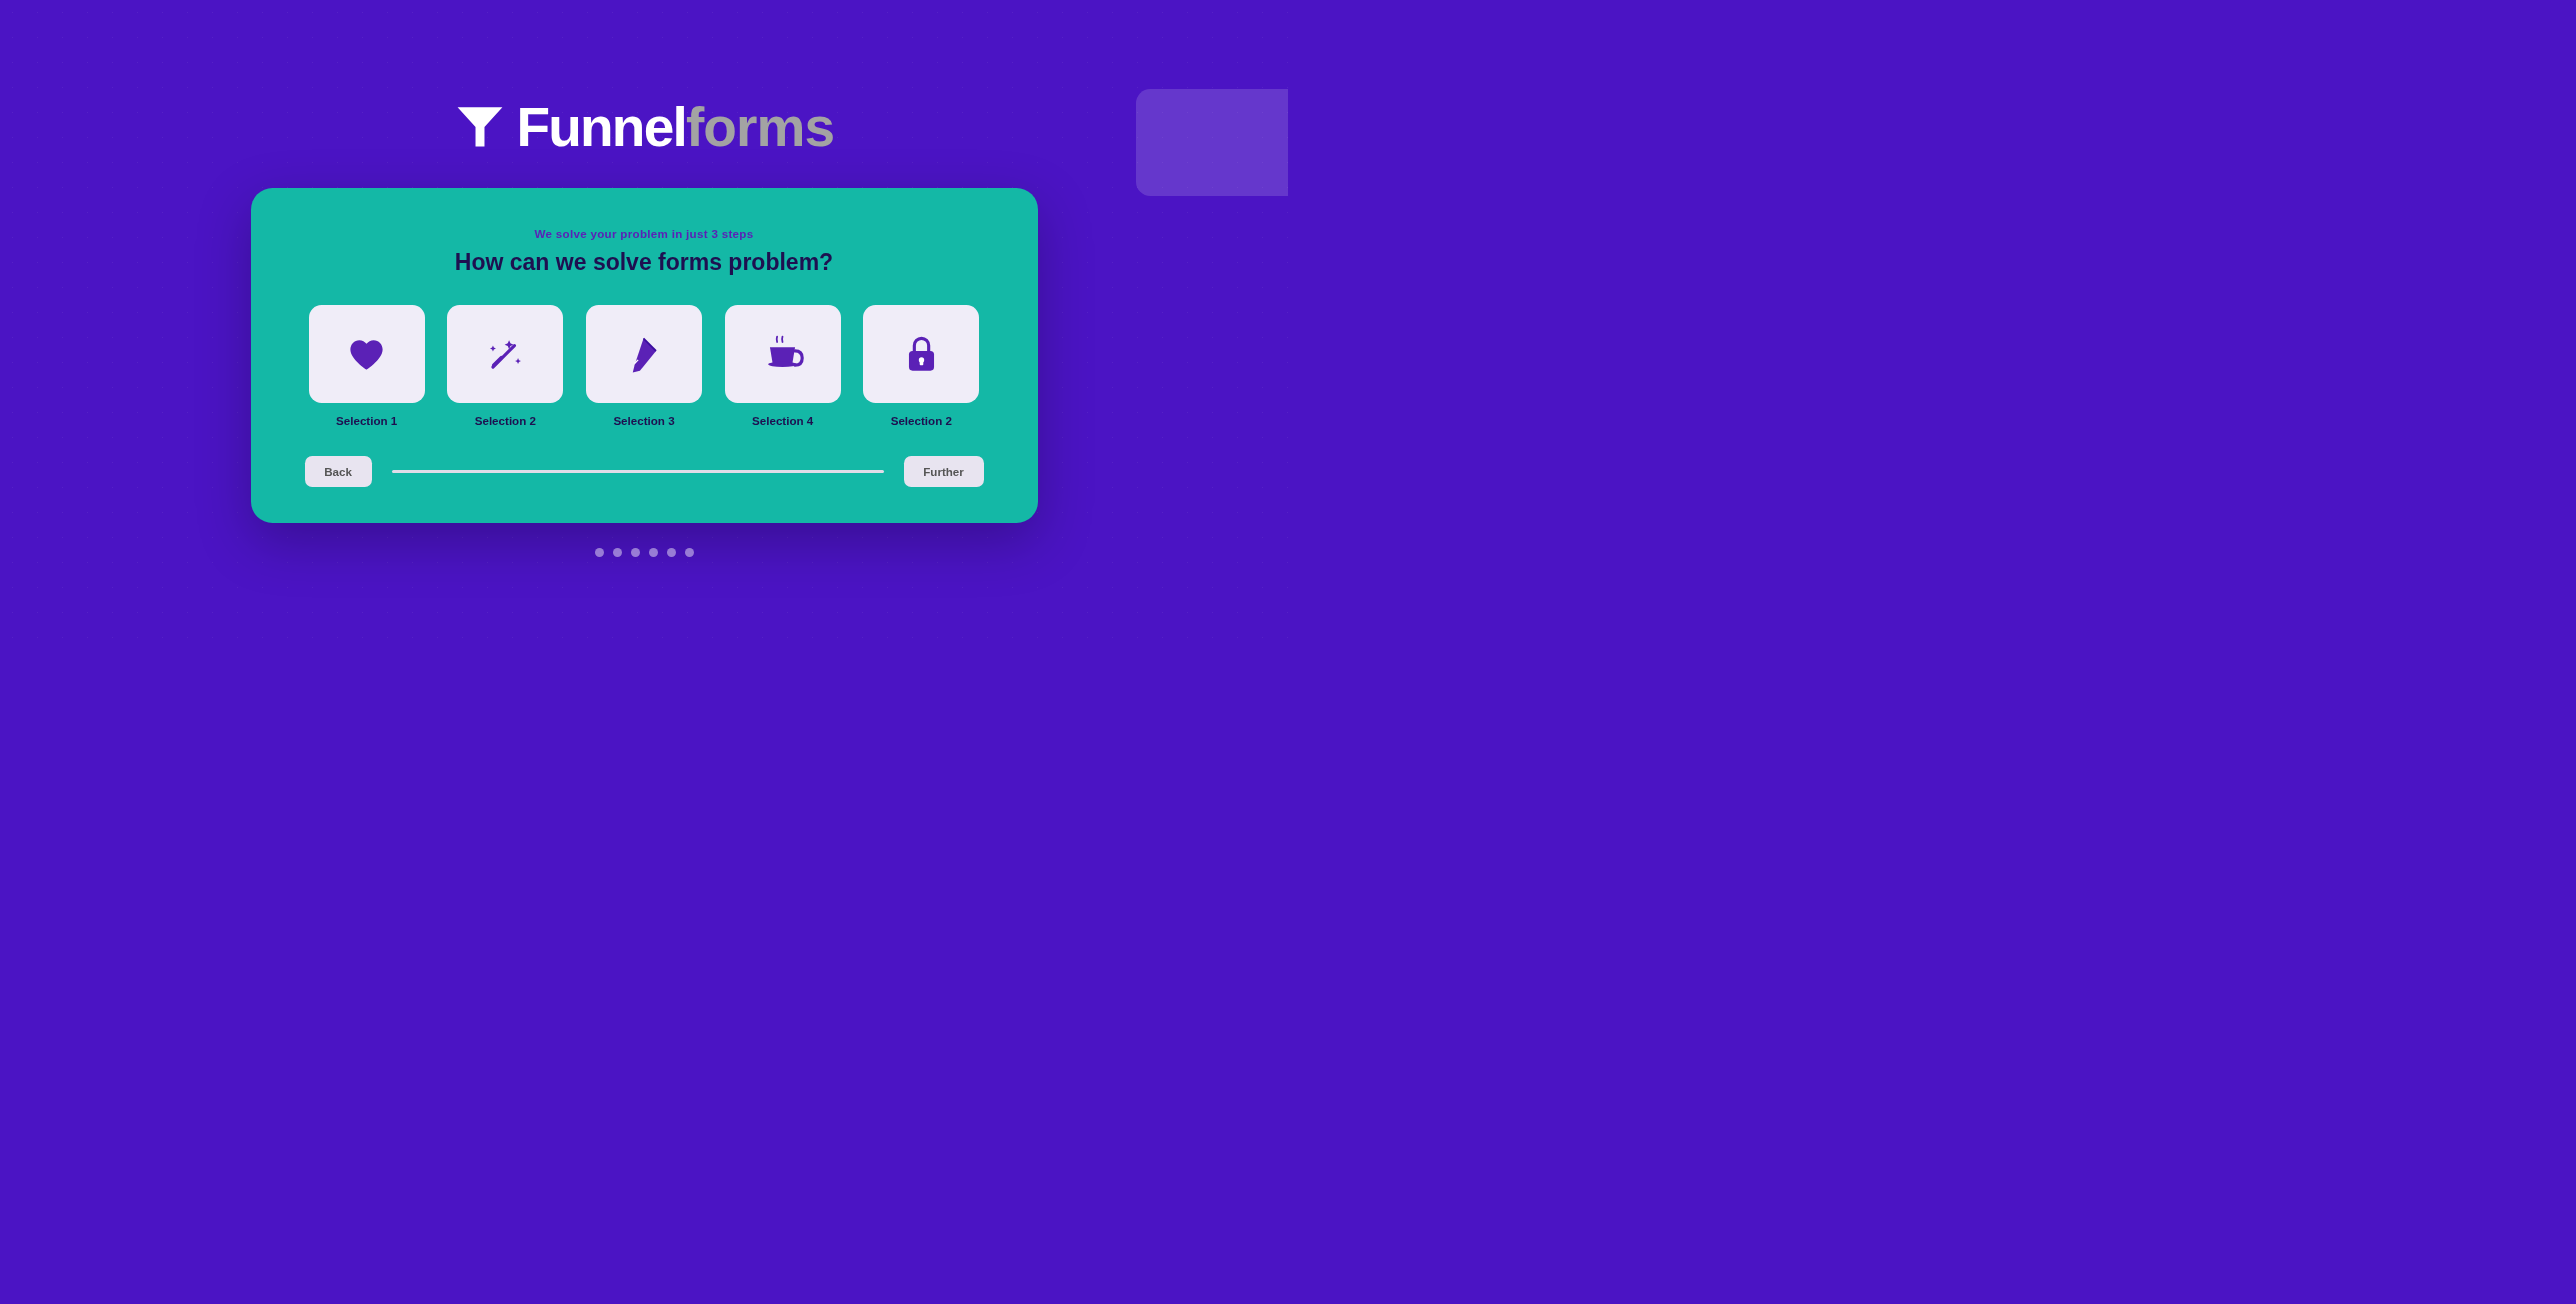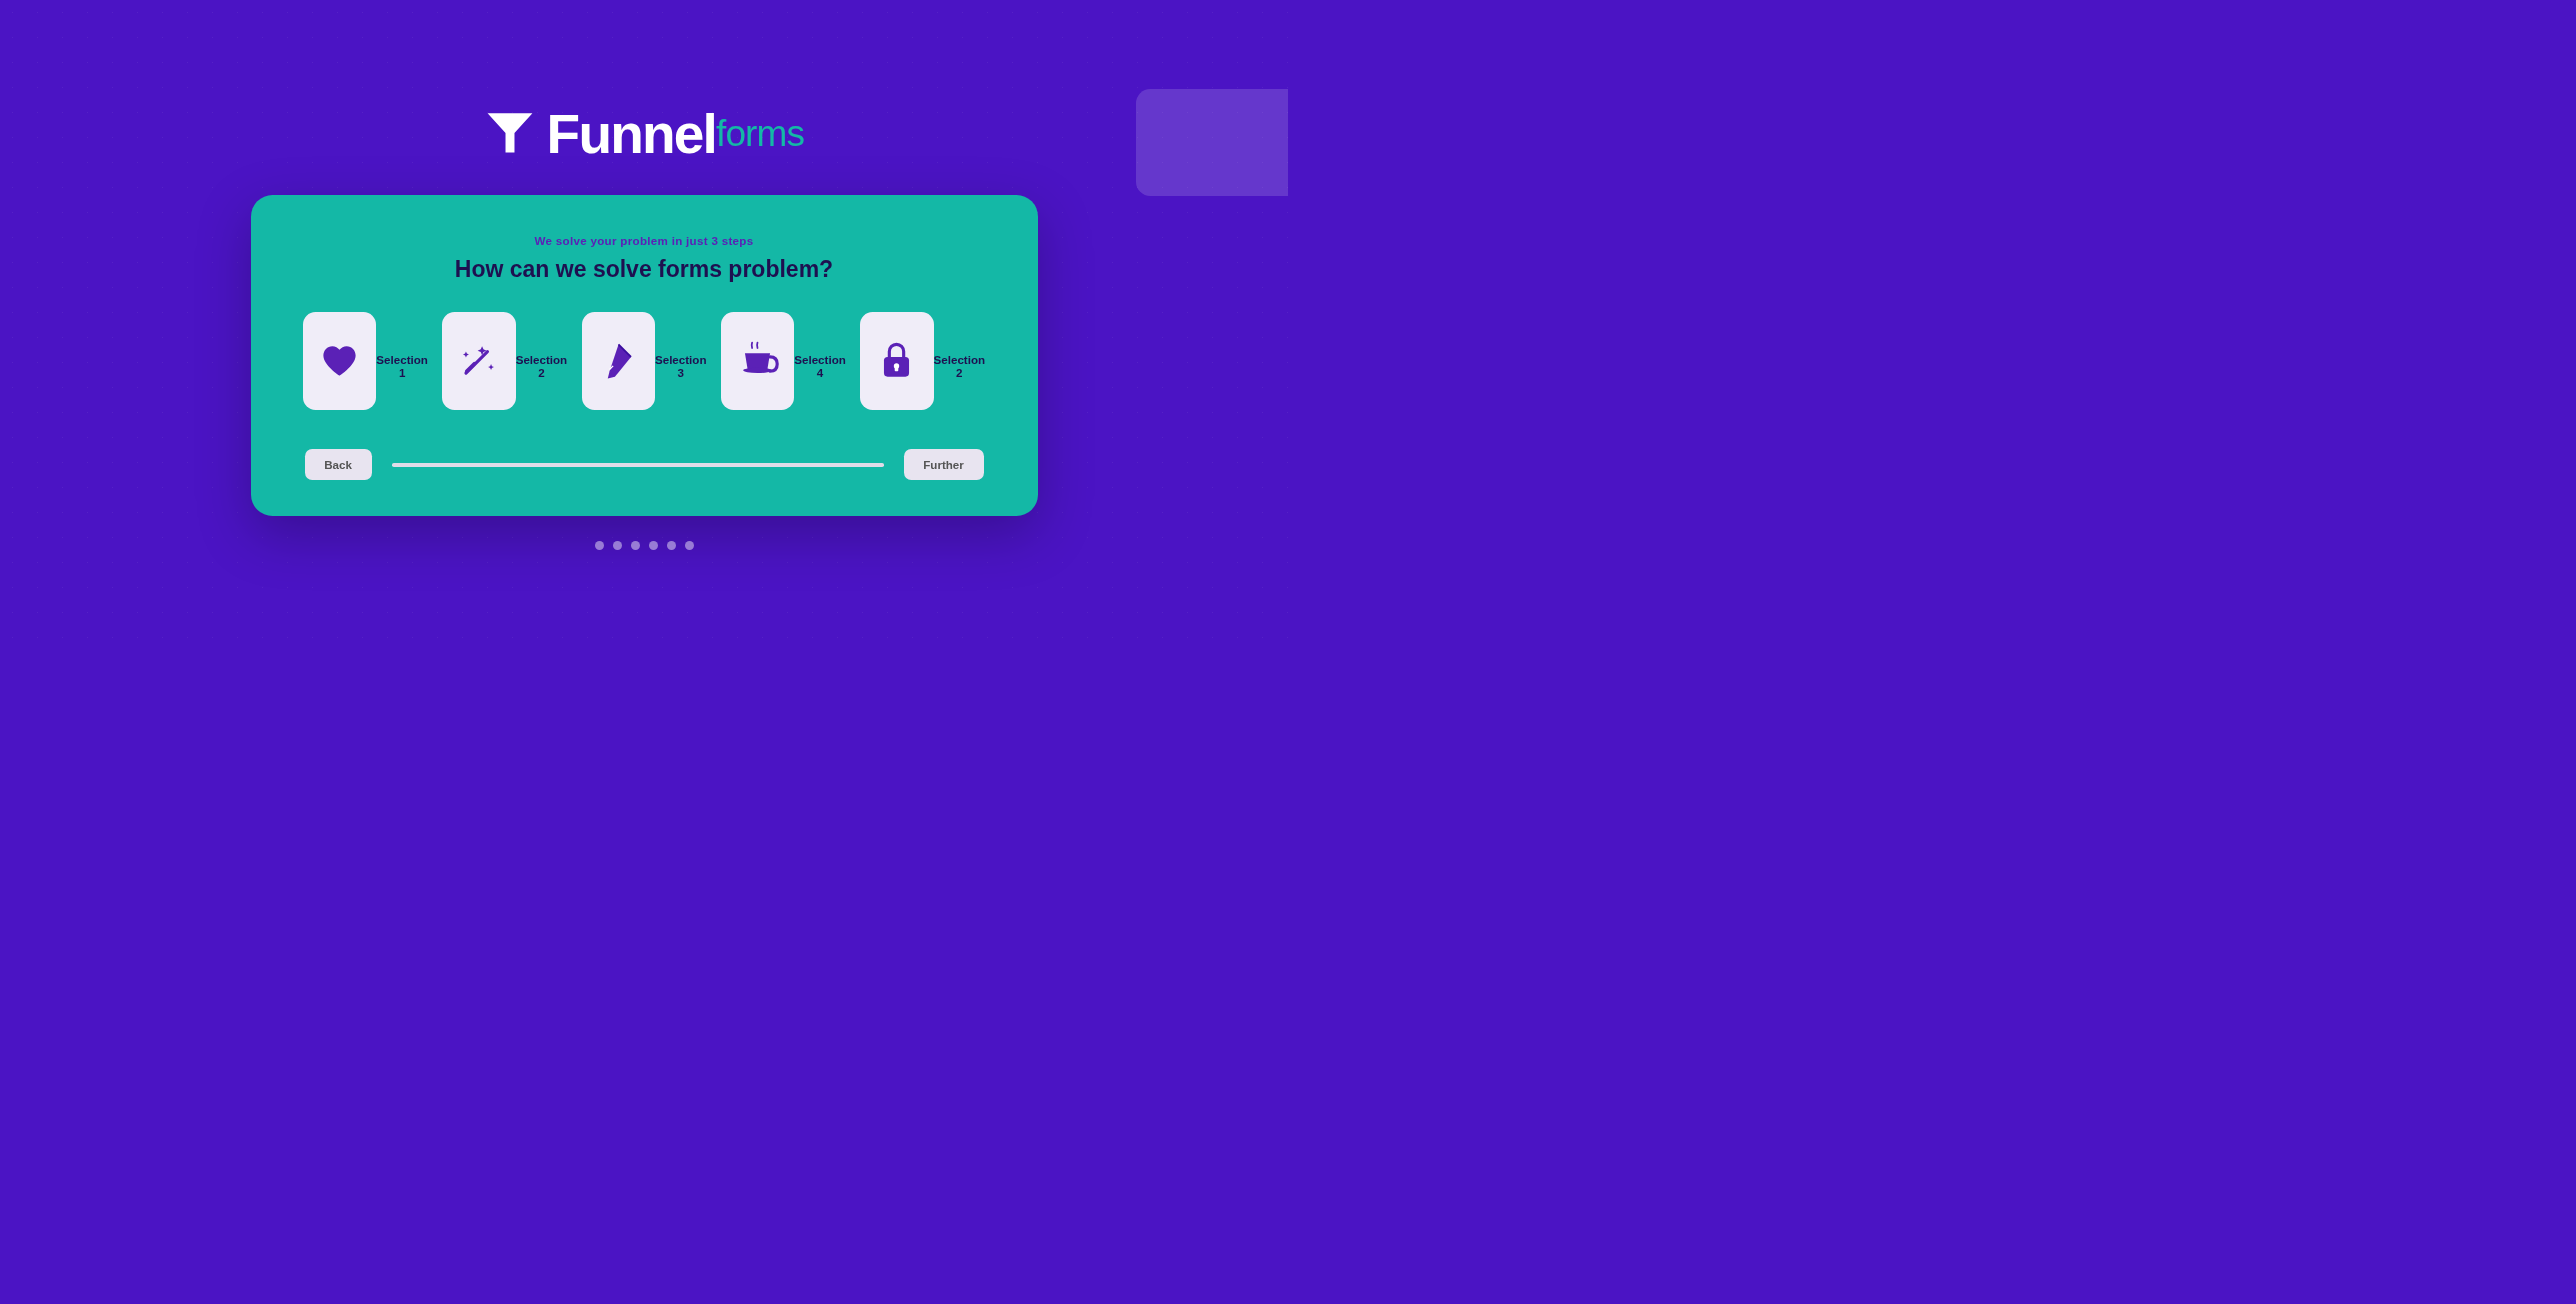--- a/index.html
+++ b/index.html
@@ -50,23 +50,23 @@
     }
 
     .logo-funnel {
       font-size: 55px;
       font-weight: 900;
       color: #ffffff;
       letter-spacing: -1.8px;
     }
 
     .logo-forms {
-      font-size: 37px;
-      font-weight: 400;
-      color: #14b8a6;
+      font-size: 55px;
+      font-weight: 700;
+      color: #a3a3a3;
       letter-spacing: -0.9px;
     }
 
     
     .funnel-svg {
       width: 52px;
       height: 52px;
     }
 
     .card {
@@ -110,21 +110,21 @@
 
     .selections-row {
       display: flex;
       gap: 14.3px;
       justify-content: center;
       margin-bottom: 29px;
     }
 
     .selection-item {
       display: flex;
-      flex-direction: row;
+      flex-direction: column;
       align-items: center;
       cursor: pointer;
       flex: 1;
       max-width: 125px;
     }
 
     .selection-box {
       background: #f0edf8;
       border-radius: 12.5px;
       width: 116px;

